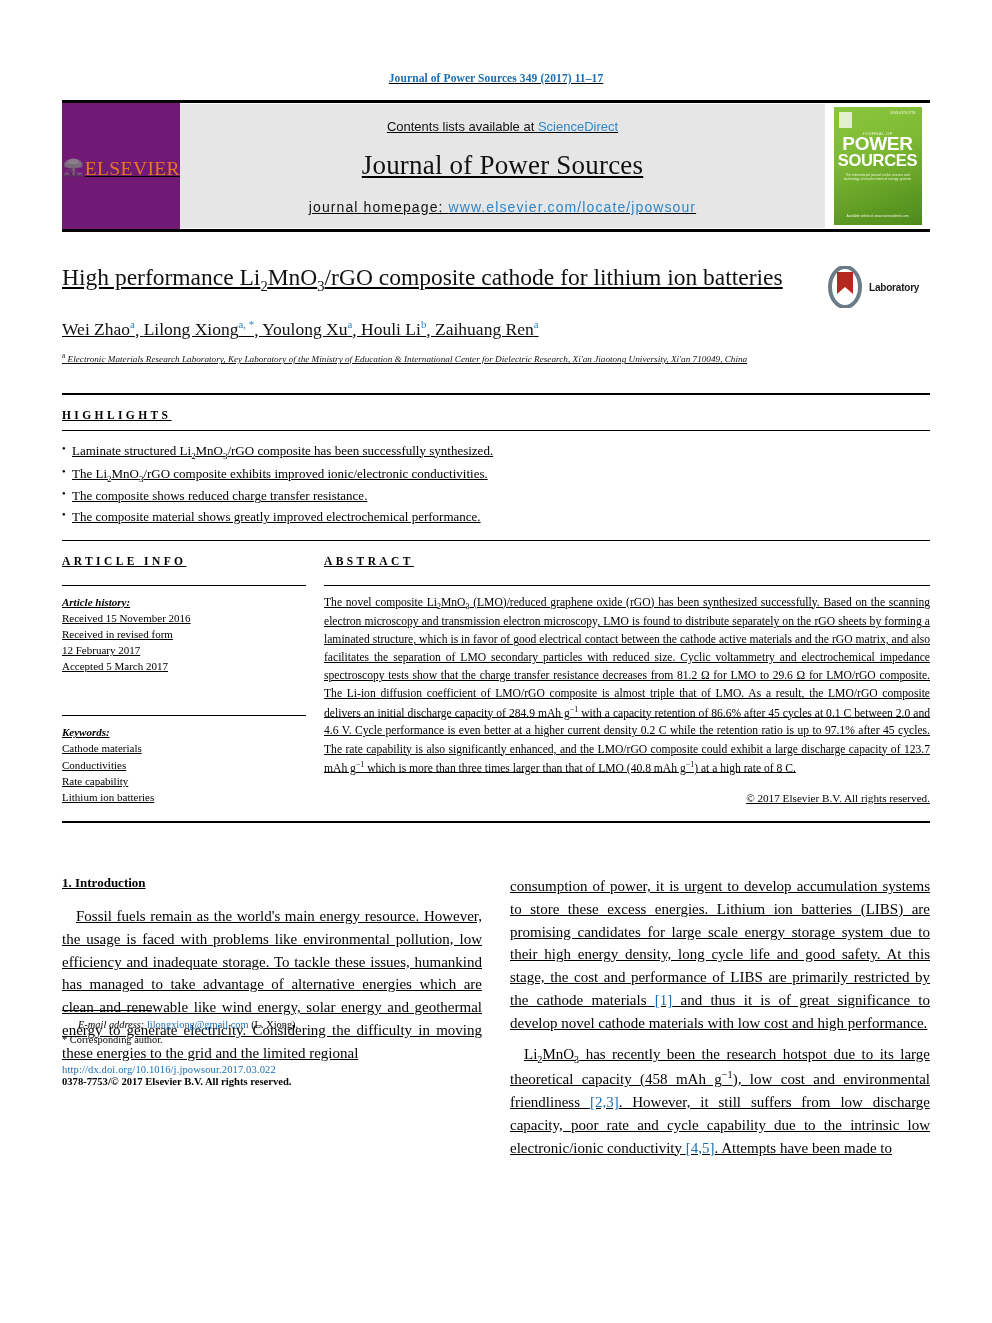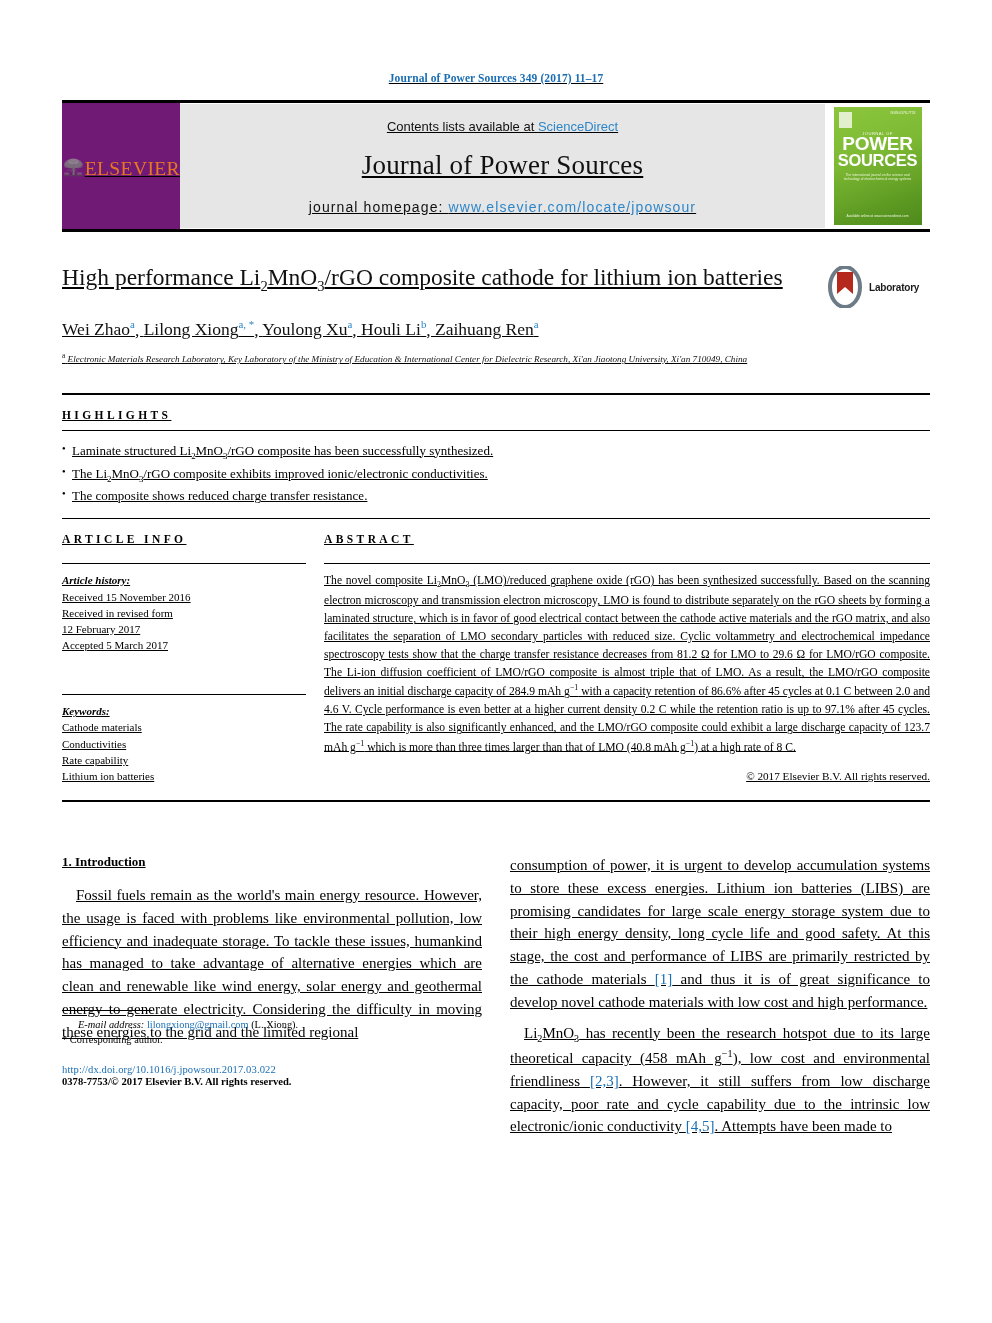--- a/index.html
+++ b/index.html
@@ -374,20 +374,21 @@
     </div>
   </div>
 
   <div class="rule-thick"></div>
   <div class="sec-label">HIGHLIGHTS</div>
   <div class="rule-thin"></div>
   <ul class="hl-list">
     <li>Laminate structured Li<sub>2</sub>MnO<sub>3</sub>/rGO composite has been successfully synthesized.</li>
     <li>The Li<sub>2</sub>MnO<sub>3</sub>/rGO composite exhibits improved ionic/electronic conductivities.</li>
     <li>The composite shows reduced charge transfer resistance.</li>
+    <li>The composite material shows greatly improved electrochemical performance.</li>
   </ul>
   <div class="rule-thin"></div>
 
   <div class="info-abs">
 
     <div class="col-info">
       <div class="sec-label" style="padding-top:0;">ARTICLE INFO</div>
       <div class="info-rule"></div>
       <div class="info-body">
         <div class="it">Article history:</div>

